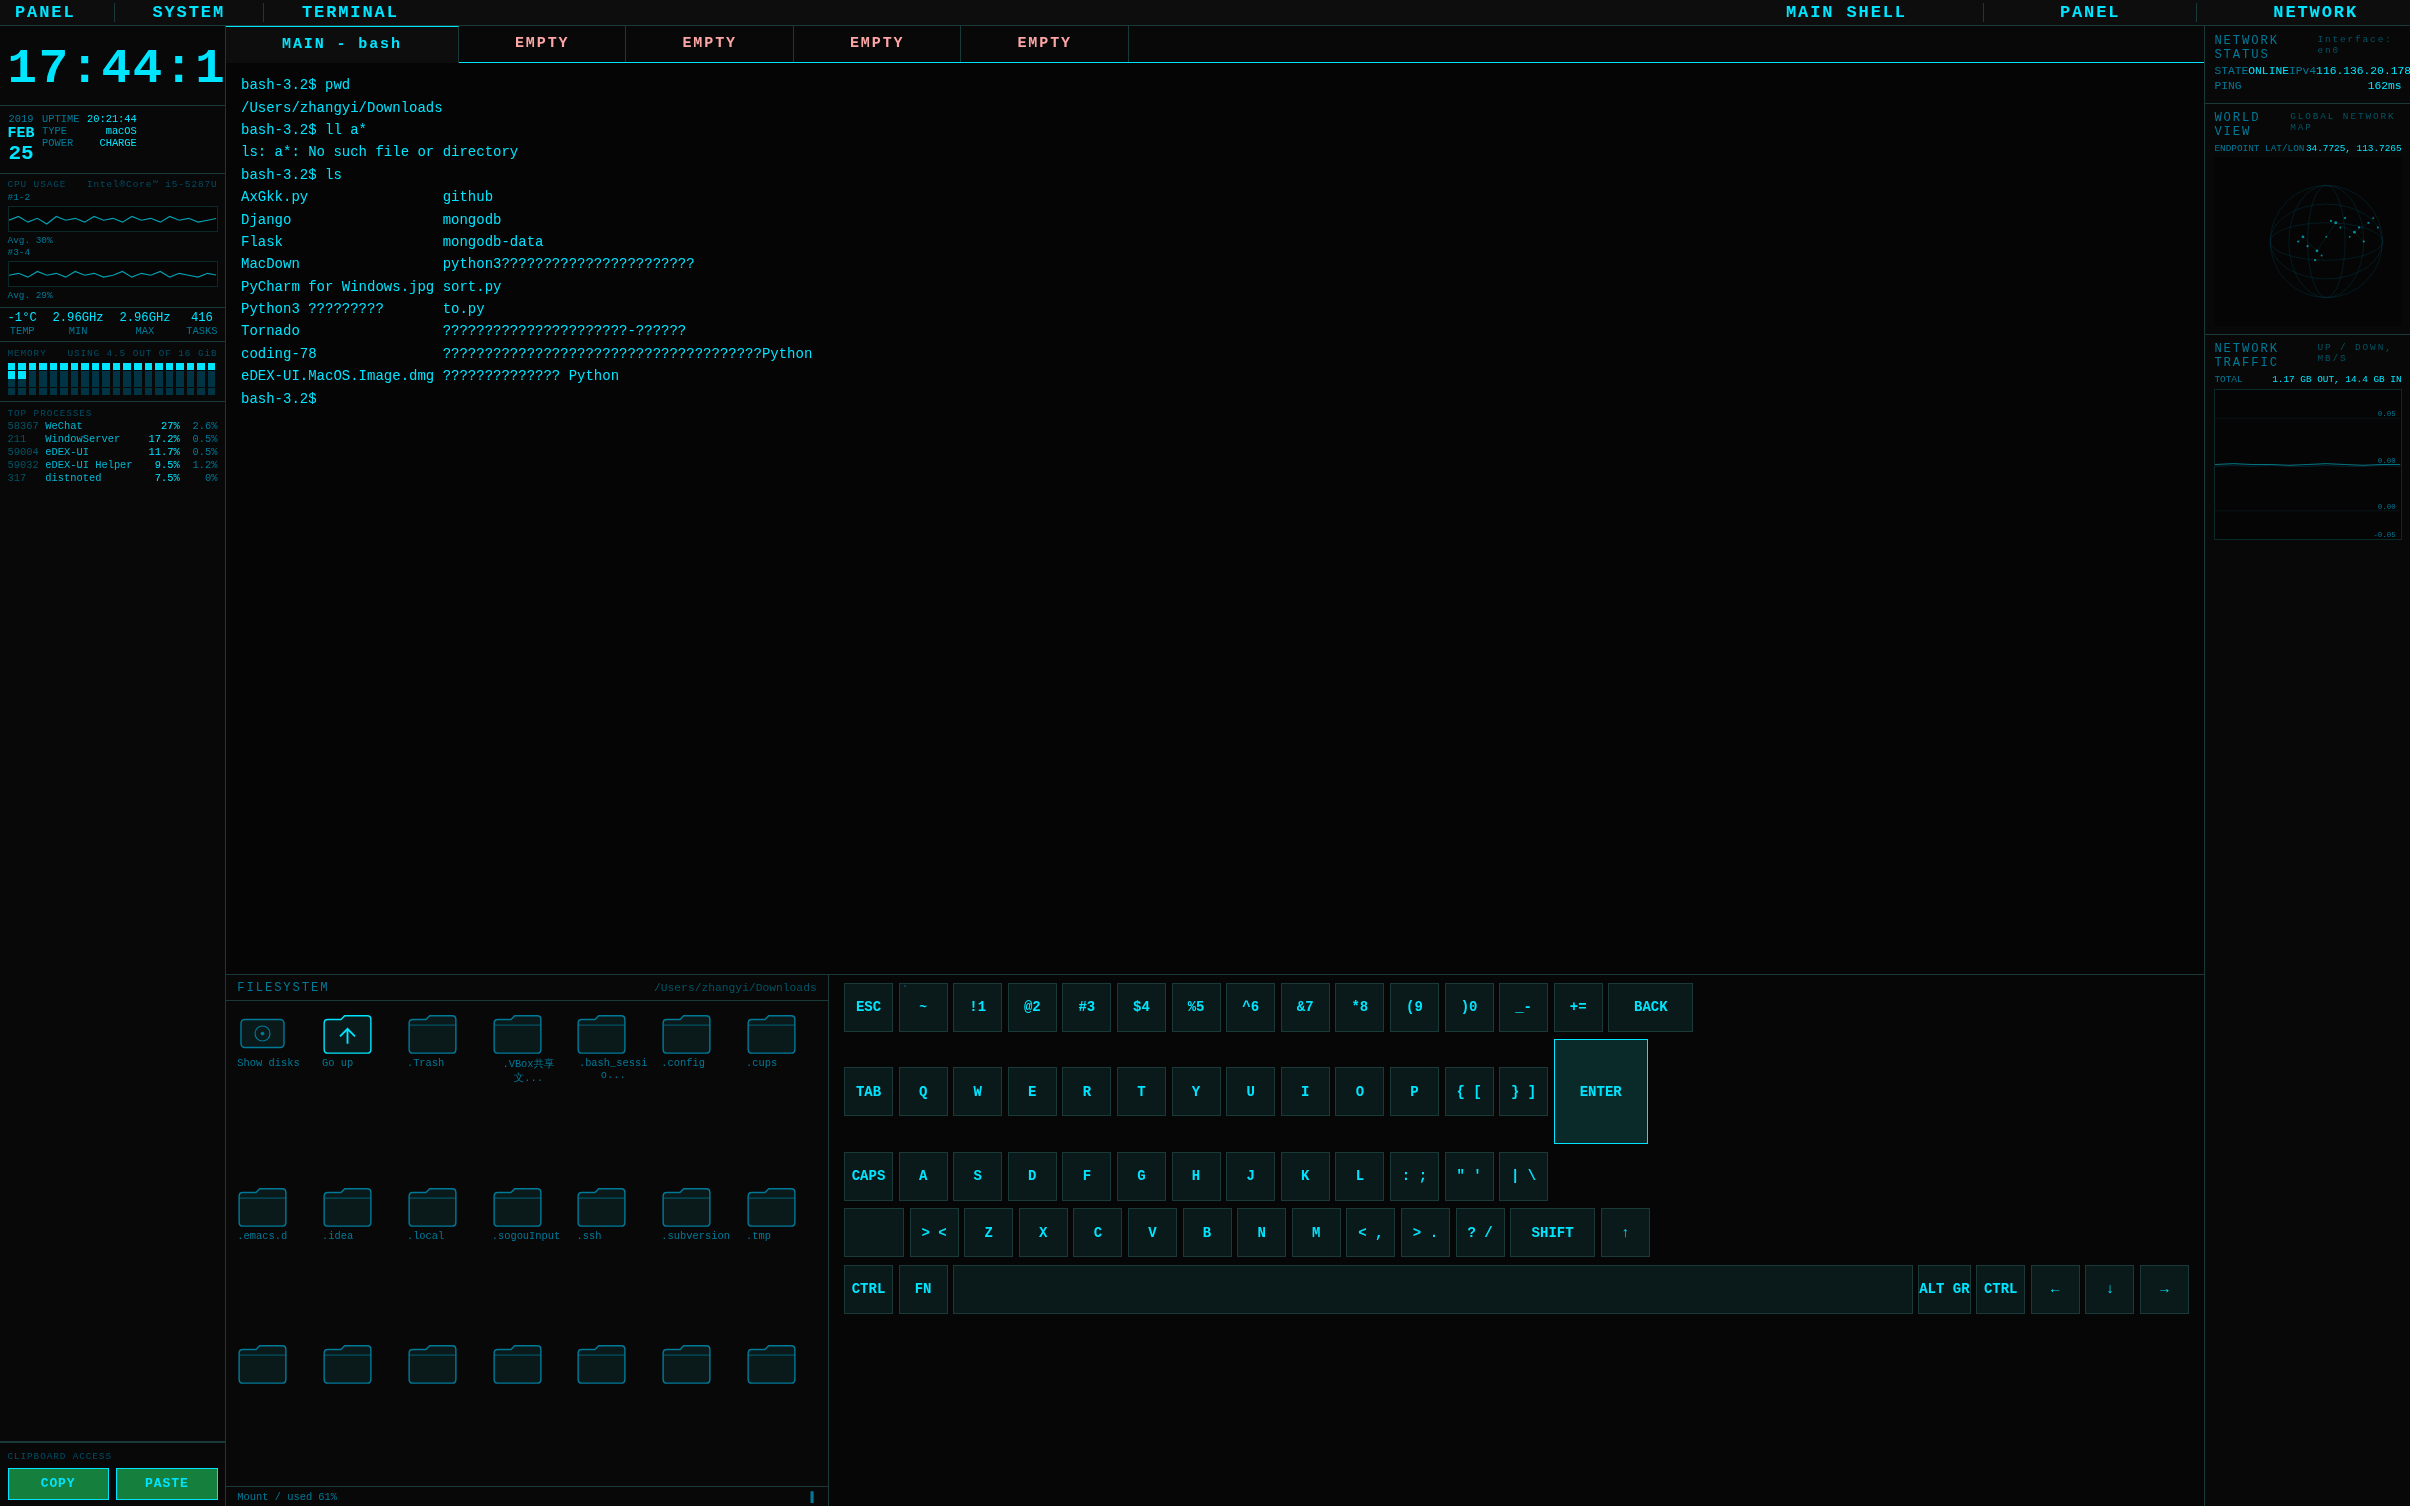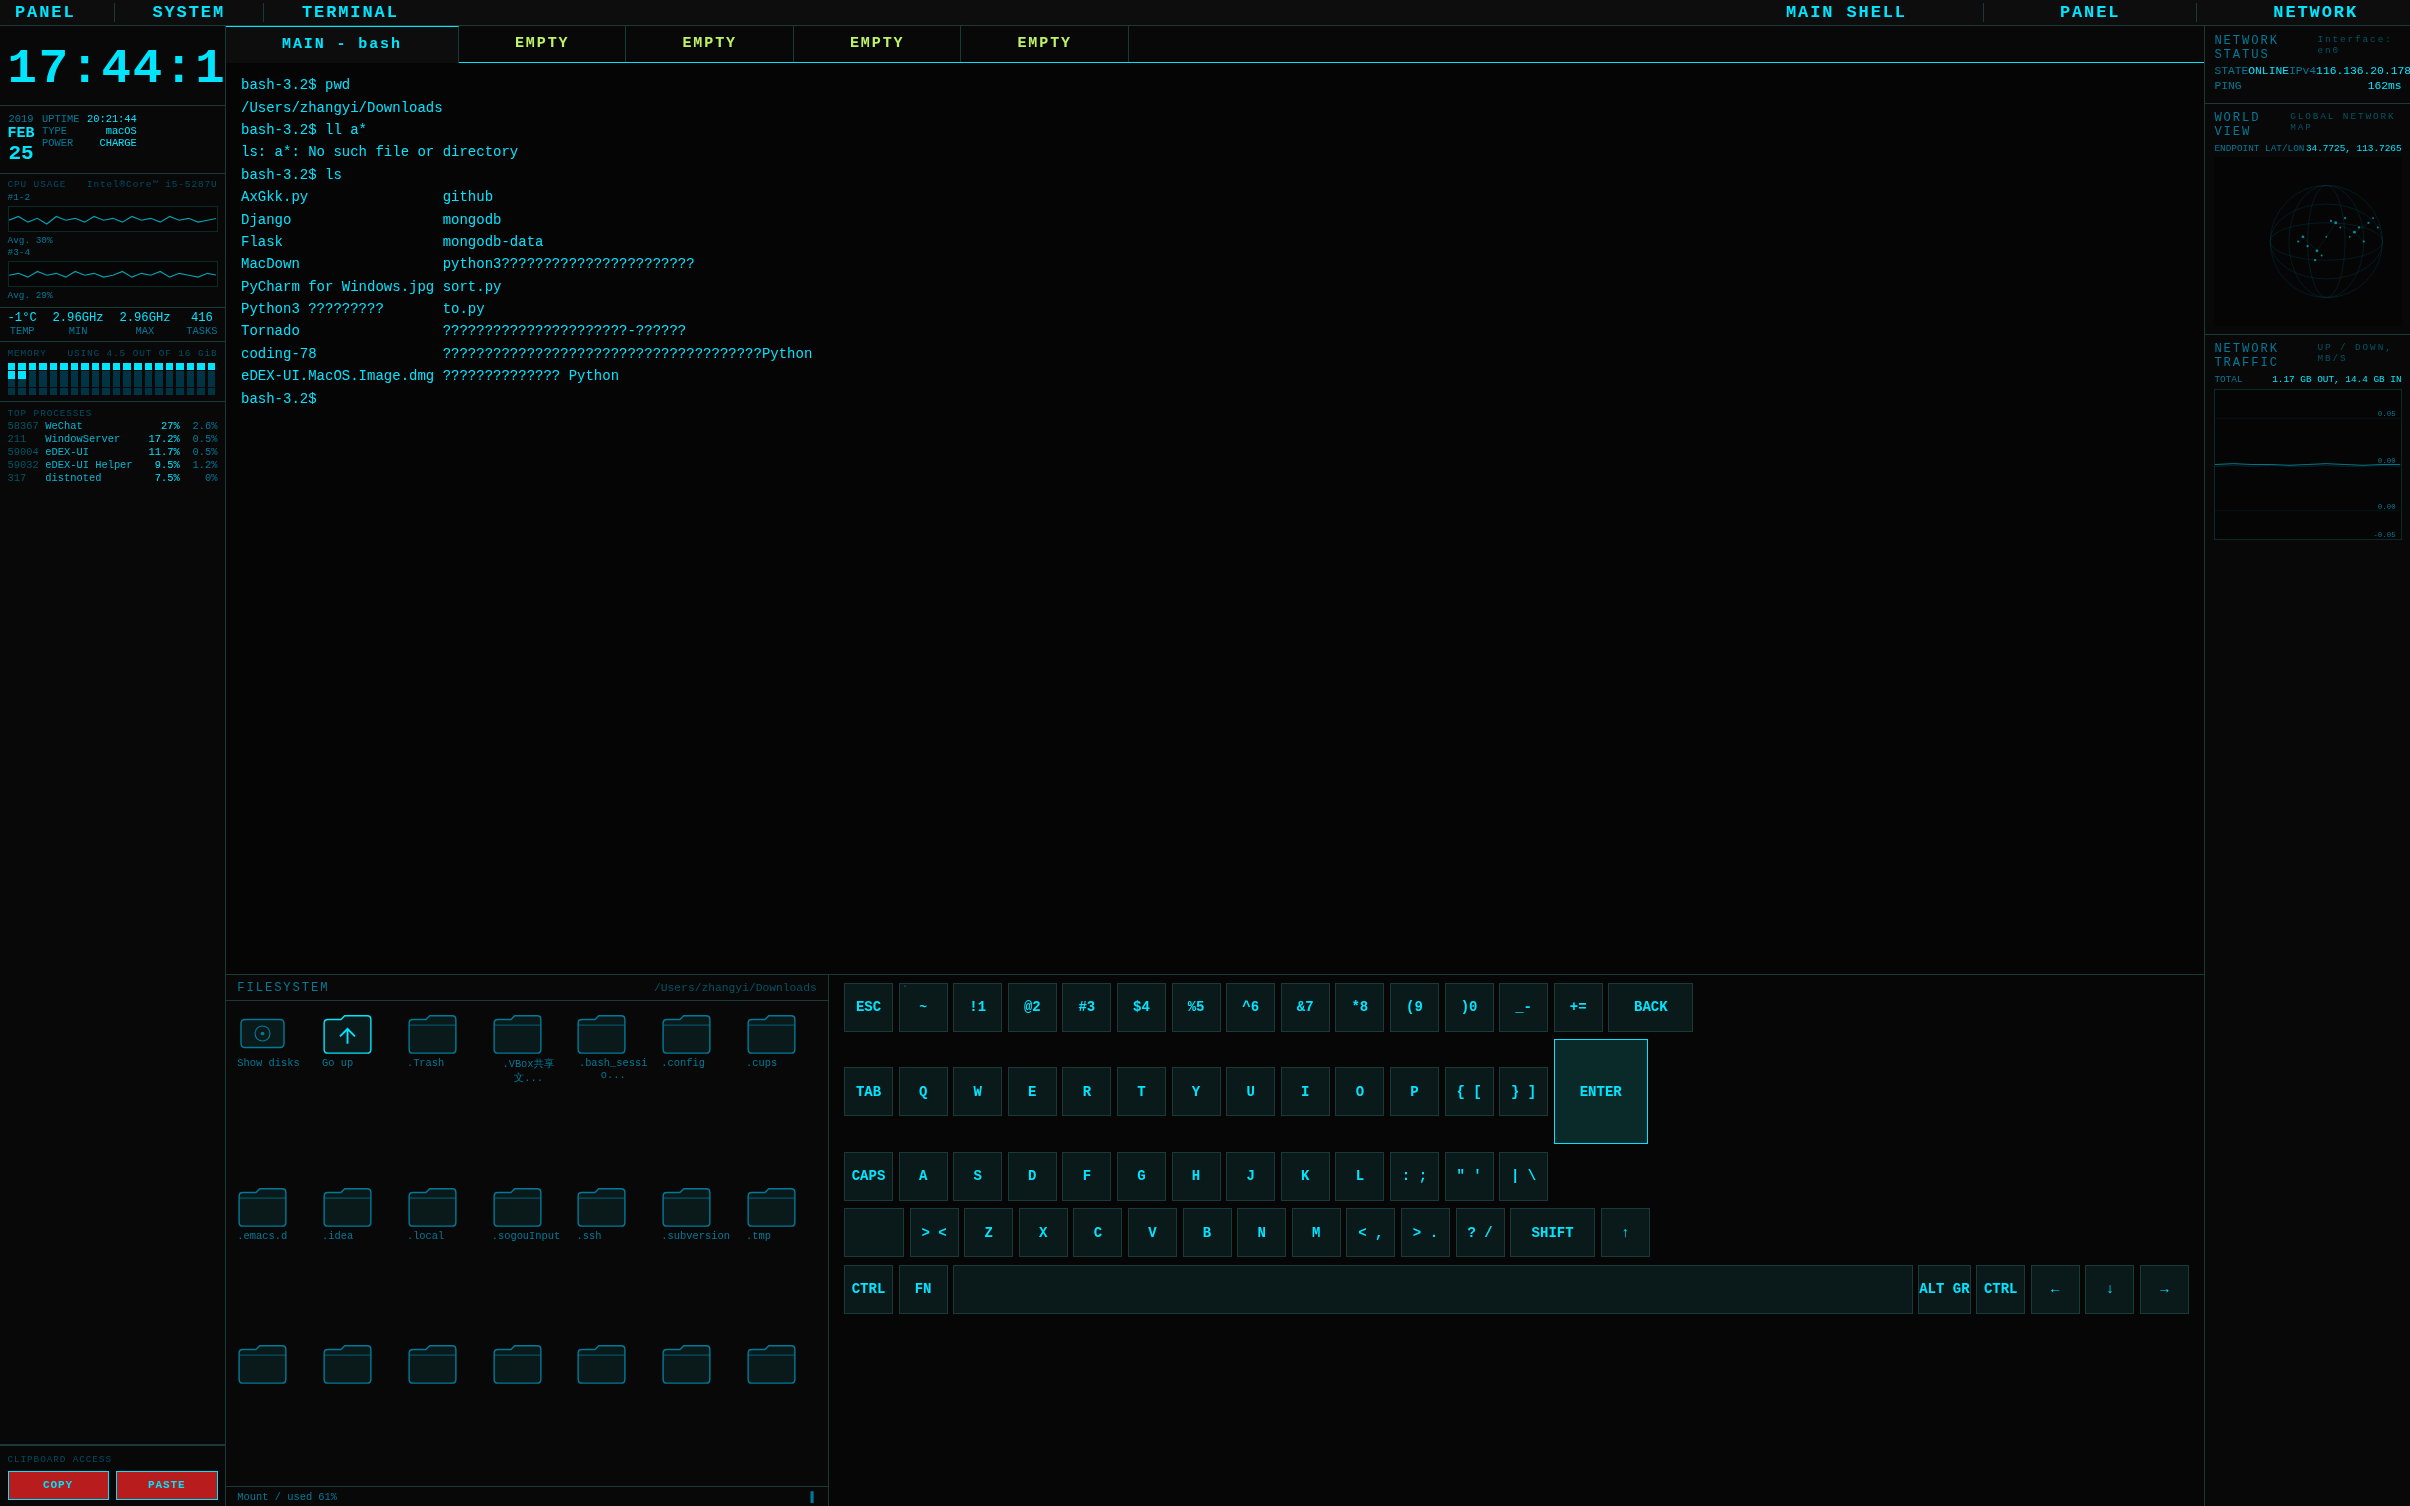--- a/index.html
+++ b/index.html
@@ -156,25 +156,25 @@
       padding: 7.5px;
       border-top: 0.9px solid #1a3a3a;
     }
     .clipboard-buttons {
       display: flex;
       gap: 7.5px;
       margin-top: 5.6px;
     }
     .clip-btn {
       flex: 1;
-      background: #b91c1c;
+      background: #15803d;
       border: 0.9px solid #00e5ff;
       color: #00e5ff;
       font-family: 'Courier New', monospace;
-      font-size: 11px;
+      font-size: 13px;
       font-weight: bold;
       padding: 7.5px;
       cursor: pointer;
       letter-spacing: 0.9px;
     }
 
     
     .center-panel {
       flex: 1;
       display: flex;
@@ -186,21 +186,21 @@
       display: flex;
       background: #080808;
       border-bottom: 1.9px solid #00e5ff;
       flex-shrink: 0;
     }
     .terminal-tab {
       padding: 9.4px 56px;
       font-size: 15px;
       font-weight: bold;
       letter-spacing: 1.9px;
-      color: #bef264;
+      color: #fca5a5;
       border-right: 0.9px solid #1a3a3a;
       cursor: pointer;
     }
     .terminal-tab.active {
       color: #00e5ff;
       background: #0d0d0d;
       border-top: 1.9px solid #00e5ff;
       border-bottom: 1.9px solid #0d0d0d;
       margin-bottom: -1.9px;
     }

